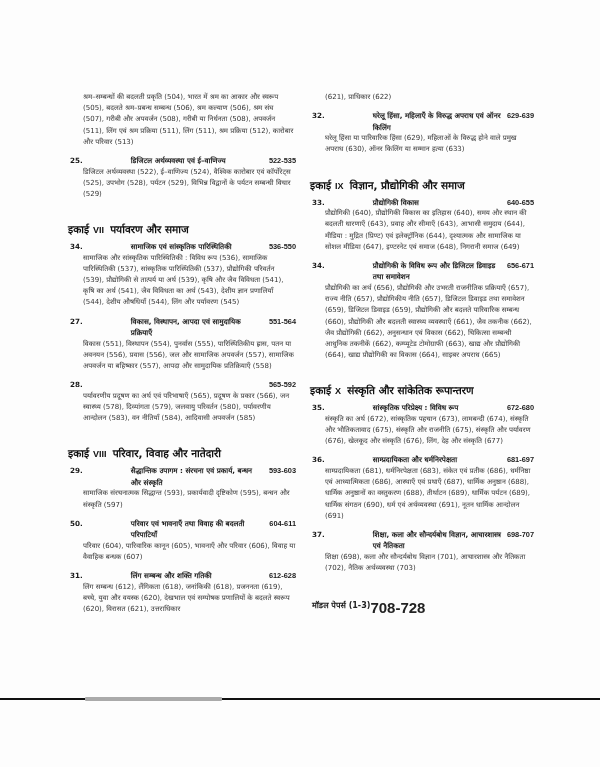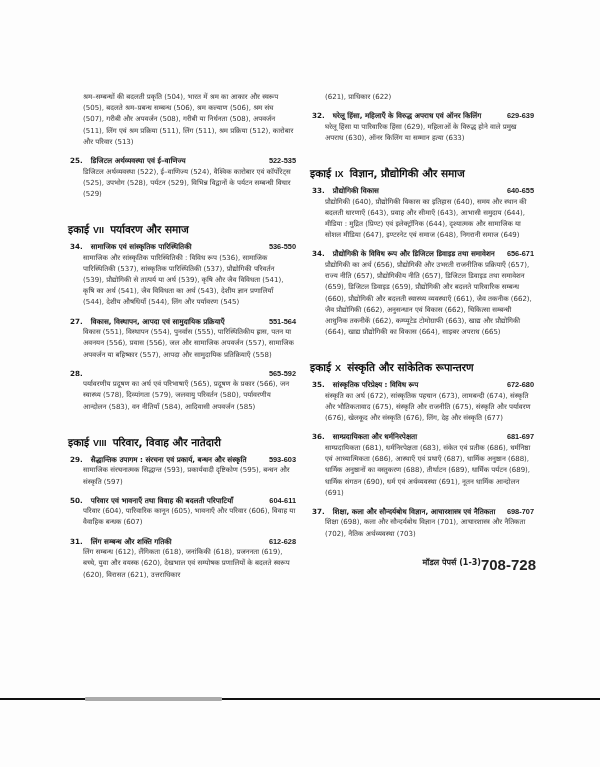--- a/index.html
+++ b/index.html
@@ -6,28 +6,28 @@
   body {
     width: 600px; height: 767px; background: #fdfdfd; position: relative; overflow: hidden;
     font-family: "DejaVu Sans", sans-serif; color: #222;
   }
   .page { position: absolute; left: 0; top: 0; width: 600px; height: 767px; padding-left: 48px; }
   .col { position: absolute; top: 92px; width: 226px; }
   .col-left { left: 70px; }
   .col-right { left: 312px; width: 222px; }
   .entry { margin-bottom: 7px; }
   .entry-head { display: flex; justify-content: space-between; align-items: baseline; font-weight: bold; font-size: 7.2px; line-height: 11.5px; color: #1a1a1a; }
-  .entry-head .title { flex: 1; padding-right: 6px; }
-  .entry-head .num { margin-right: 8px; }
+  .entry-head .title { flex: 1; padding-right: 6px; margin-left: 46px; }
+  .entry-head .num { margin-right: 2px; }
   .entry-head .pages { white-space: nowrap; font-family: "Liberation Sans", sans-serif; font-size: 7.4px; }
   .entry-body { padding-left: 13px; font-size: 7px; line-height: 11.2px; color: #333; }
   .cont { padding-left: 13px; font-size: 7px; line-height: 11.2px; color: #333; margin-bottom: 7px; }
   .unit { font-weight: bold; font-size: 10.5px; line-height: 14px; color: #111; margin: 22px 0 4px -2px; }
   .unit .roman { font-family: "Liberation Sans", sans-serif; font-size: 9px; margin: 0 6px 0 4px; }
-  .model { display: flex; justify-content: flex-end; font-weight: bold; font-size: 8px; margin-top: 16px; }
+  .model { display: flex; justify-content: flex-start; font-weight: bold; font-size: 8px; margin-top: 25px; }
   .model .pages { font-family: "Liberation Sans", sans-serif; font-size: 15px; margin-right: -2px; }
   .rule { position: absolute; left: 0; top: 698px; width: 600px; height: 2px; background: #111; }
   .scroll-thumb { position: absolute; left: 85px; top: 697px; width: 137px; height: 4px; background: #aaa; border-radius: 1px; }
 </style>
 </head>
 <body>
 
 <div class="page">
 
   <div class="col col-left">

